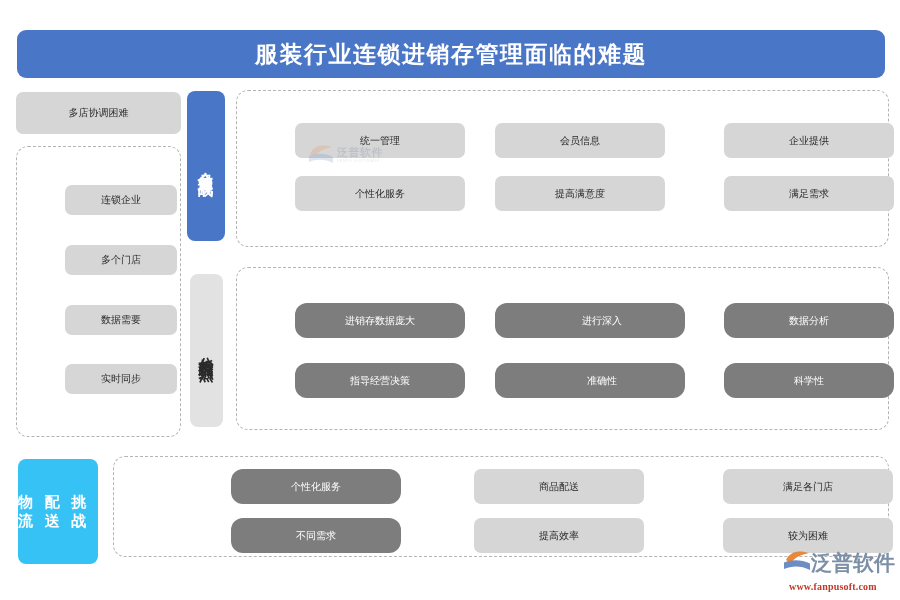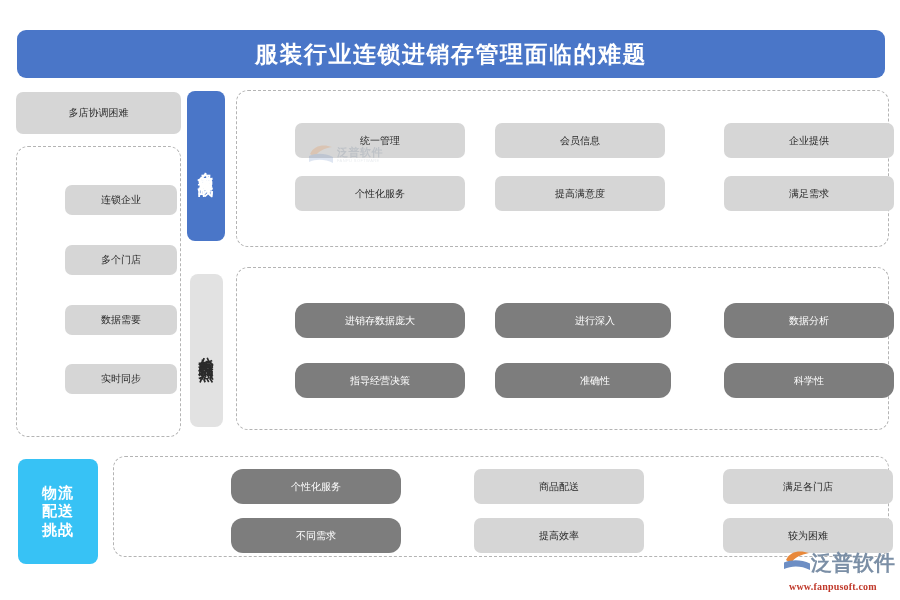--- a/index.html
+++ b/index.html
@@ -71,21 +71,21 @@
     writing-mode: vertical-rl;
     text-orientation: upright;
     letter-spacing: 2px;
     line-height: 1;
   }
   .vlabel.blue { background: #4a76c8; color: #ffffff; }
   .vlabel.grey { background: #e2e2e2; color: #2b2b2b; }
   .vlabel.cyan {
     writing-mode: horizontal-tb;
     background: #37c2f5; color: #ffffff;
-    flex-direction: column; line-height: 1.22;
+    flex-direction: row; line-height: 1.22;
     letter-spacing: 1px;
   }
   #vl-member   { left: 187px; top: 91px;  width: 38px; height: 150px; }
   #vl-analysis { left: 190px; top: 274px; width: 33px; height: 153px; }
   #vl-logistics{ left: 18px;  top: 459px; width: 80px; height: 105px; }
 
   
   .panel-a { left: 236px; top: 90px;  width: 653px; height: 157px; }
   .panel-b { left: 236px; top: 267px; width: 653px; height: 163px; }
   .panel-c { left: 113px; top: 456px; width: 776px; height: 101px; }
@@ -94,21 +94,21 @@
   .grid2x3 .pill { position: absolute; height: 35px; margin-left: 32px; }
 
   
   .pA .c1 { left: 26px;  width: 170px; }
   .pA .c2 { left: 226px; width: 170px; }
   .pA .c3 { left: 455px; width: 170px; }
   .pA .r1 { top: 32px; }
   .pA .r2 { top: 85px; }
 
   .pB .c1 { left: 26px;  width: 170px; }
-  .pB .c2 { left: 226px; width: 176px; padding-left: 24px; }
+  .pB .c2 { left: 226px; width: 190px; padding-left: 24px; }
   .pB .c3 { left: 455px; width: 170px; }
   .pB .r1 { top: 35px; }
   .pB .r2 { top: 95px; }
 
   .pC .c1 { left: 85px;  width: 170px; }
   .pC .c2 { left: 328px; width: 170px; }
   .pC .c3 { left: 577px; width: 170px; }
   .pC .r1 { top: 12px; }
   .pC .r2 { top: 61px; }
 

